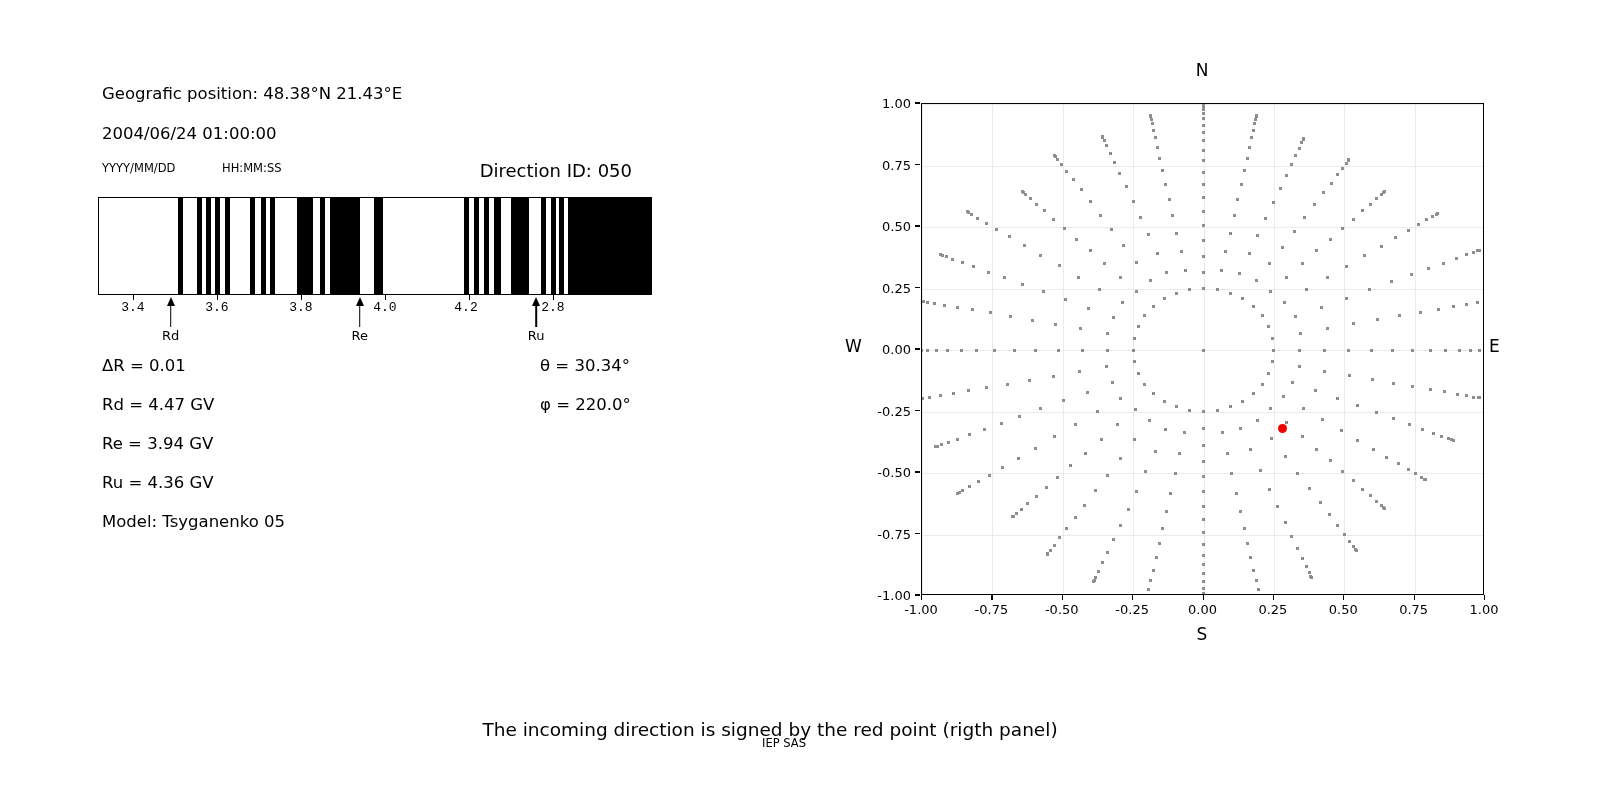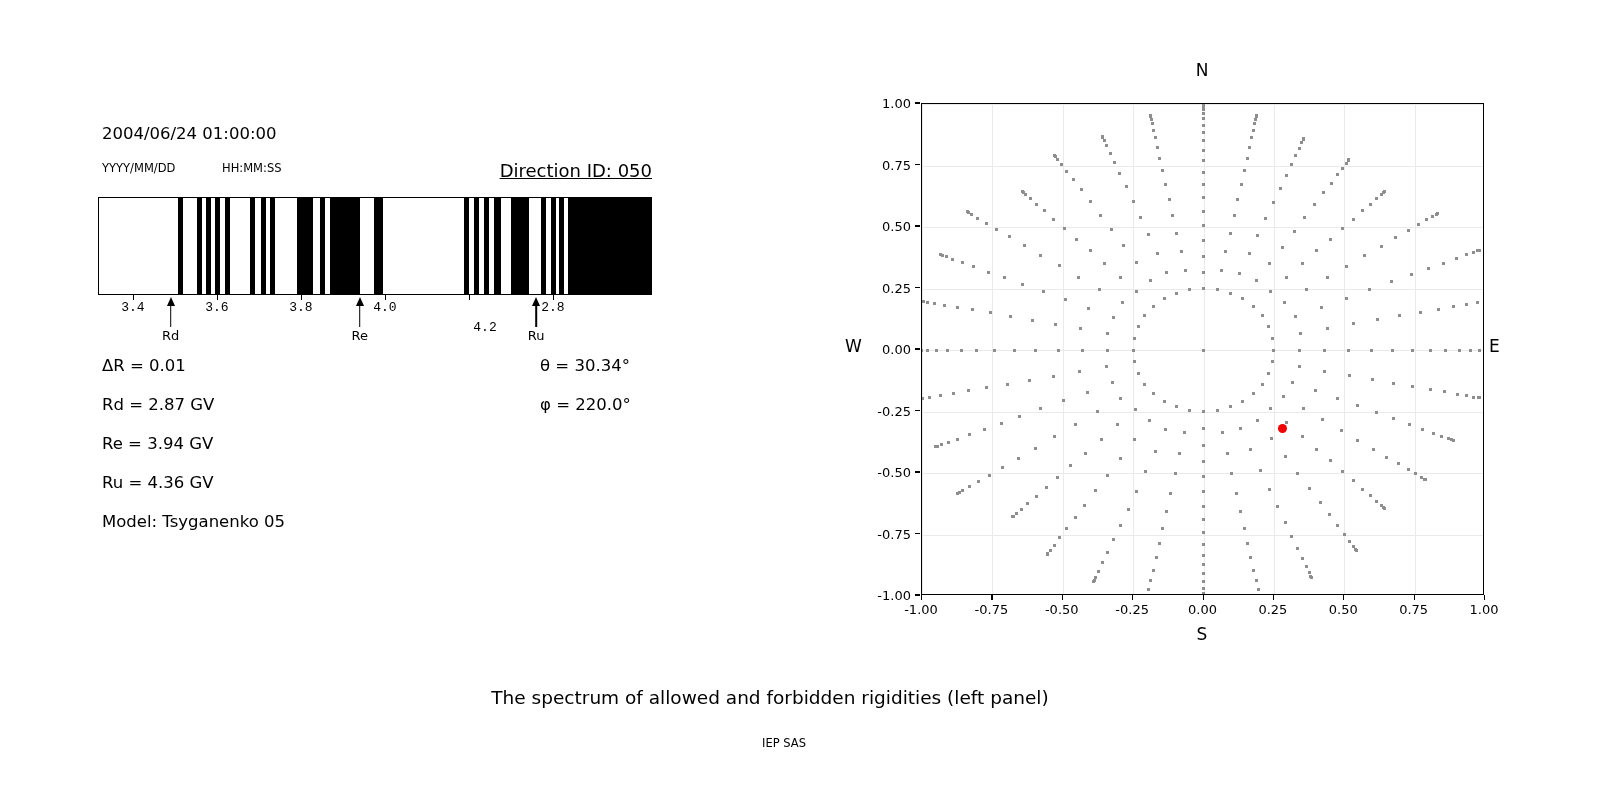--- a/index.html
+++ b/index.html
@@ -3,21 +3,21 @@
 <meta charset="utf-8">
 <style>
   html,body{margin:0;padding:0;background:#fff;}
   .page{position:relative;width:1600px;height:800px;background:#ffffff;overflow:hidden;
         font-family:"DejaVu Sans","Liberation Sans",sans-serif;color:#000;}
   .abs{position:absolute;}
   .geo{left:102px;top:84px;font-size:16.5px;}
   .dt{left:102px;top:124px;font-size:16.5px;}
   .fmt-date{left:102px;top:161px;font-size:11.5px;}
   .fmt-time{left:222px;top:161px;font-size:11.5px;}
-  .direction-id{left:652px;top:160px;font-size:18px;transform:translateX(-100%);text-decoration:underline;}
+  .direction-id{left:632px;top:160px;font-size:18px;transform:translateX(-100%);}
   .barcode-box{left:98px;top:197px;width:554px;height:98px;border:1.4px solid #000;
                box-sizing:border-box;background:#fff;overflow:hidden;}
   .band{position:absolute;top:0;height:100%;background:#000;}
   .bc-tick{position:absolute;width:1.4px;height:5px;background:#000;top:295px;}
   .bc-ticklabel{position:absolute;top:300px;font-size:13px;transform:translateX(-50%);font-family:Liberation Mono, monospace;}
   .marker-head{position:absolute;width:0;height:0;border-left:4.5px solid transparent;
                border-right:4.5px solid transparent;border-bottom:9px solid #000;top:297px;
                transform:translateX(-50%);}
   .marker-stem{position:absolute;width:1.6px;height:22px;background:#000;top:305px;
                transform:translateX(-50%);}
@@ -35,20 +35,21 @@
   .sc-tick-y{position:absolute;height:1.2px;width:5px;background:#000;left:915px;}
   .sc-xlabel{position:absolute;top:602px;font-size:13px;transform:translateX(-50%);}
   .sc-ylabel{position:absolute;font-size:13px;transform:translate(-100%,-50%);}
   .compass{font-size:17px;}
 </style>
 </head>
 <body>
 
 <div class="page">
 
+  <div class="abs geo">Geografic position: 48.38°N 21.43°E</div>
   <div class="abs dt">2004/06/24 01:00:00</div>
   <div class="abs fmt-date">YYYY/MM/DD</div>
   <div class="abs fmt-time">HH:MM:SS</div>
   <div class="abs direction-id">Direction ID: 050</div>
 
   <div class="abs barcode-box" id="barcode-box">
       <div class="band" style="left: 14.2532%; width: 0.90978%;"></div>
       <div class="band" style="left: 17.6649%; width: 0.90978%;"></div>
       <div class="band" style="left: 19.4086%; width: 0.90978%;"></div>
       <div class="band" style="left: 21.0008%; width: 0.90978%;"></div>
@@ -73,37 +74,37 @@
   <div id="barcode-axis">
       <div class="bc-tick" style="left: 132.861px;"></div>
       <div class="bc-ticklabel" style="left: 132.861px;">3.4</div>
       <div class="bc-tick" style="left: 216.864px;"></div>
       <div class="bc-ticklabel" style="left: 216.864px;">3.6</div>
       <div class="bc-tick" style="left: 300.867px;"></div>
       <div class="bc-ticklabel" style="left: 300.867px;">3.8</div>
       <div class="bc-tick" style="left: 384.87px;"></div>
       <div class="bc-ticklabel" style="left: 384.87px;">4.0</div>
       <div class="bc-tick" style="left: 468.873px;"></div>
-      <div class="bc-ticklabel" style="left: 485px; margin-top: 20px;">4.2</div>
+      <div class="bc-ticklabel" style="left: 466px;">4.2</div>
       <div class="bc-tick" style="left: 552.876px;"></div>
       <div class="bc-ticklabel" style="left: 552.876px;">2.8</div>
       <div class="marker-head" style="left: 170.663px;"></div>
       <div class="marker-stem" style="left: 170.663px;"></div>
       <div class="marker-label" style="left: 170.663px;">Rd</div>
       <div class="marker-head" style="left: 359.669px;"></div>
       <div class="marker-stem" style="left: 359.669px;"></div>
       <div class="marker-label" style="left: 359.669px;">Re</div>
       <div class="marker-head" style="left: 536.076px;"></div>
       <div class="marker-stem" style="left: 536.076px;"></div>
       <div class="marker-label" style="left: 536.076px;">Ru</div>
     </div>
 
   <div class="abs param" style="left:102px;top:356px;">ΔR = 0.01</div>
   <div class="abs param" style="left:540px;top:356px;">θ = 30.34°</div>
-  <div class="abs param" style="left:102px;top:395px;">Rd = 2.87 GV</div>
+  <div class="abs param" style="left:102px;top:395px;">Rd = 4.47 GV</div>
   <div class="abs param" style="left:540px;top:395px;">φ = 220.0°</div>
   <div class="abs param" style="left:102px;top:434px;">Re = 3.94 GV</div>
   <div class="abs param" style="left:102px;top:473px;">Ru = 4.36 GV</div>
   <div class="abs param" style="left:102px;top:512px;">Model: Tsyganenko 05</div>
 
   <div class="abs compass" style="left:1202px;top:60px;transform:translateX(-50%);">N</div>
   <div class="abs compass" style="left:1202px;top:624px;transform:translateX(-50%);">S</div>
   <div class="abs compass" style="left:845px;top:336px;">W</div>
   <div class="abs compass" style="left:1489px;top:336px;">E</div>
 
@@ -608,16 +609,16 @@
       <div class="sc-tick-y" style="top: 409.9px;"></div>
       <div class="sc-ylabel" style="left: 911px; top: 410.5px;">-0.25</div>
       <div class="sc-tick-y" style="top: 471.4px;"></div>
       <div class="sc-ylabel" style="left: 911px; top: 472px;">-0.50</div>
       <div class="sc-tick-y" style="top: 532.9px;"></div>
       <div class="sc-ylabel" style="left: 911px; top: 533.5px;">-0.75</div>
       <div class="sc-tick-y" style="top: 594.4px;"></div>
       <div class="sc-ylabel" style="left: 911px; top: 595px;">-1.00</div>
     </div>
 
-  <div class="abs caption" style="left:770px;top:687px;">The spectrum of allowed and forbidden rigidities (left panel)</div>
+  <div class="abs caption" style="left:770px;top:719px;">The incoming direction is signed by the red point (rigth panel)</div>
   <div class="abs footer" style="left:784px;top:736px;">IEP SAS</div>
 
 </div>
 
 </body></html>

